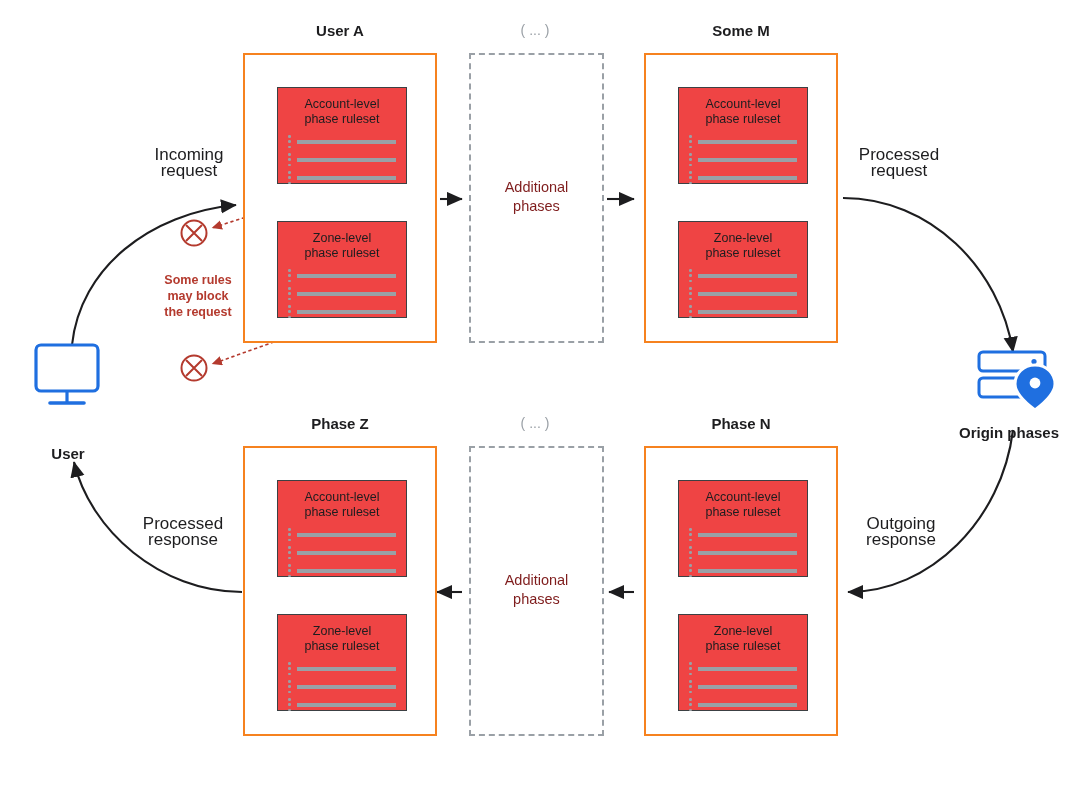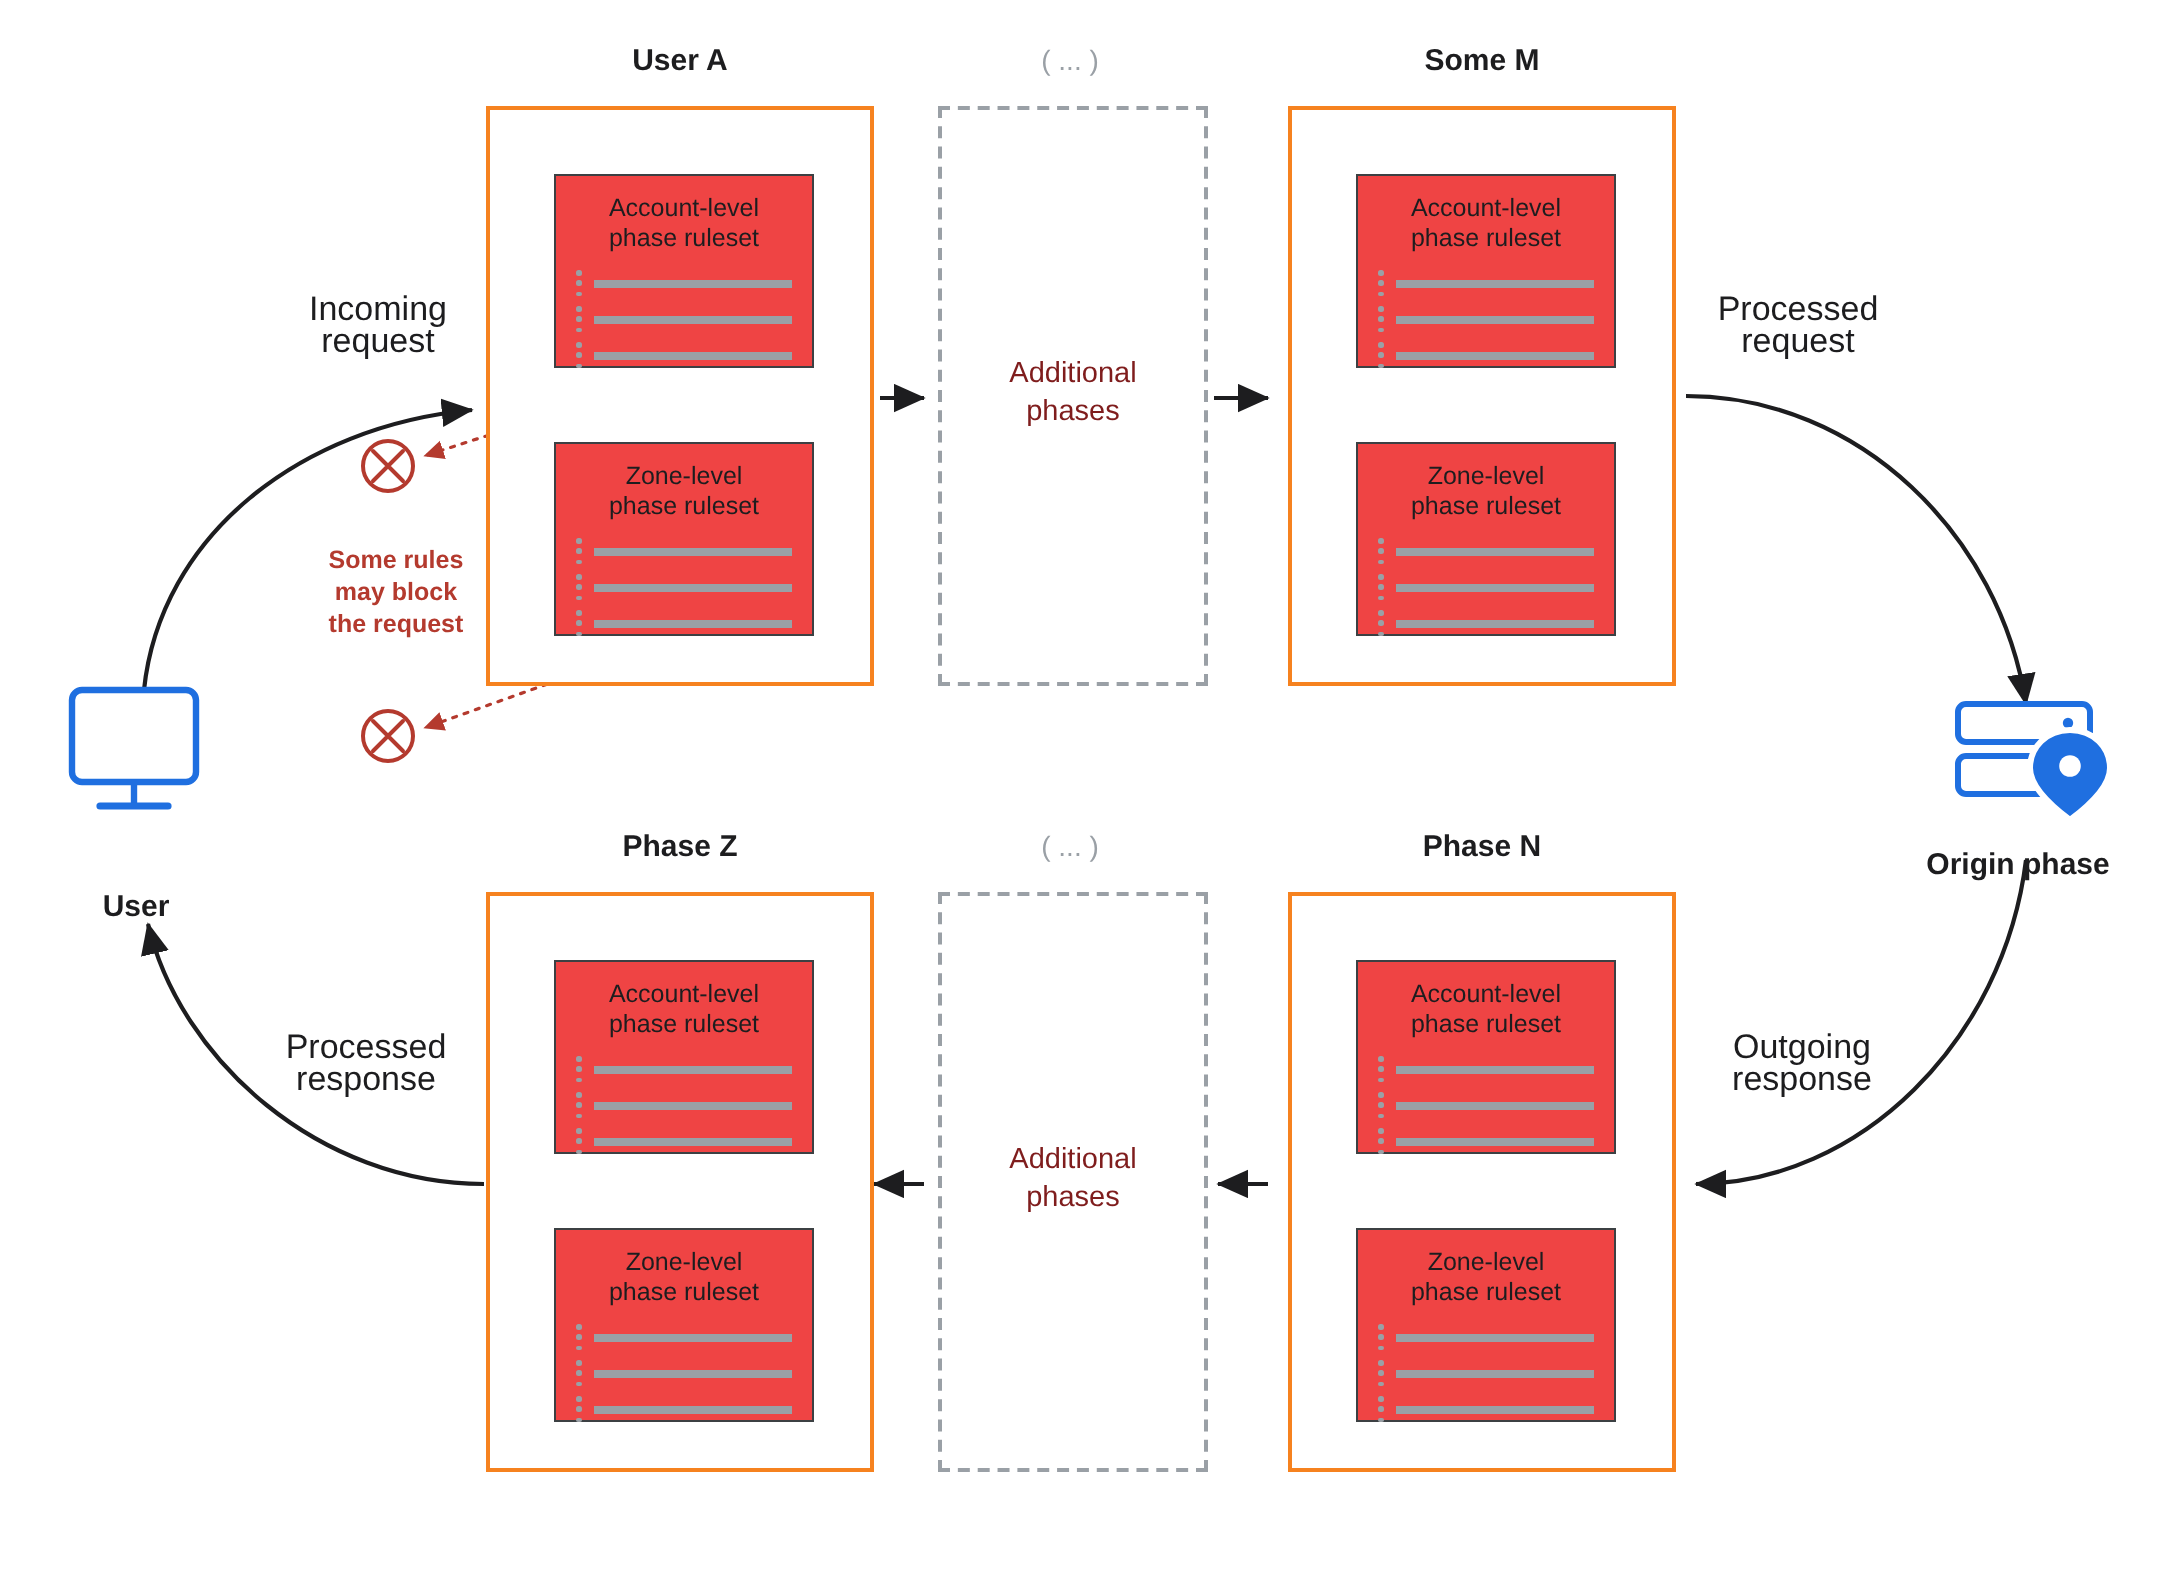--- a/index.html
+++ b/index.html
@@ -484,15 +484,15 @@
   <div class="flow-label" style="left:840px; top:516px; width:122px;">Outgoing
 response</div>
   <div class="flow-label" style="left:122px; top:516px; width:122px;">Processed
 response</div>
 
   <div class="block-note" style="left:130px; top:272px; width:136px;">Some rules
 may block
 the request</div>
 
   <div class="endpoint-label" style="left:12px; top:445px; width:112px;">User</div>
-  <div class="endpoint-label" style="left:934px; top:424px; width:150px;">Origin phase</div>
+  <div class="endpoint-label" style="left:934px; top:424px; width:150px;">Origin phases</div>
 
 </div>
 
 </body></html>

